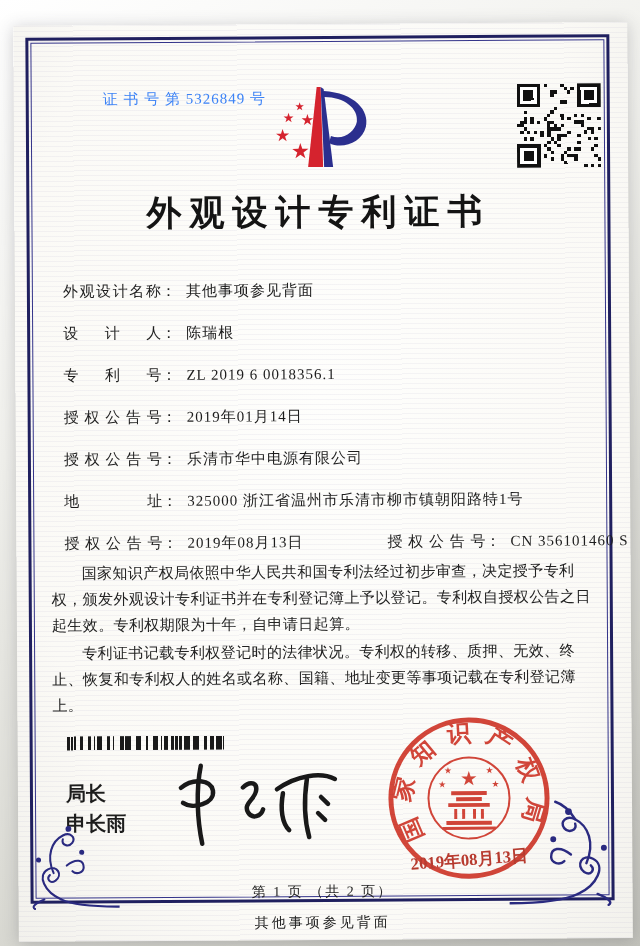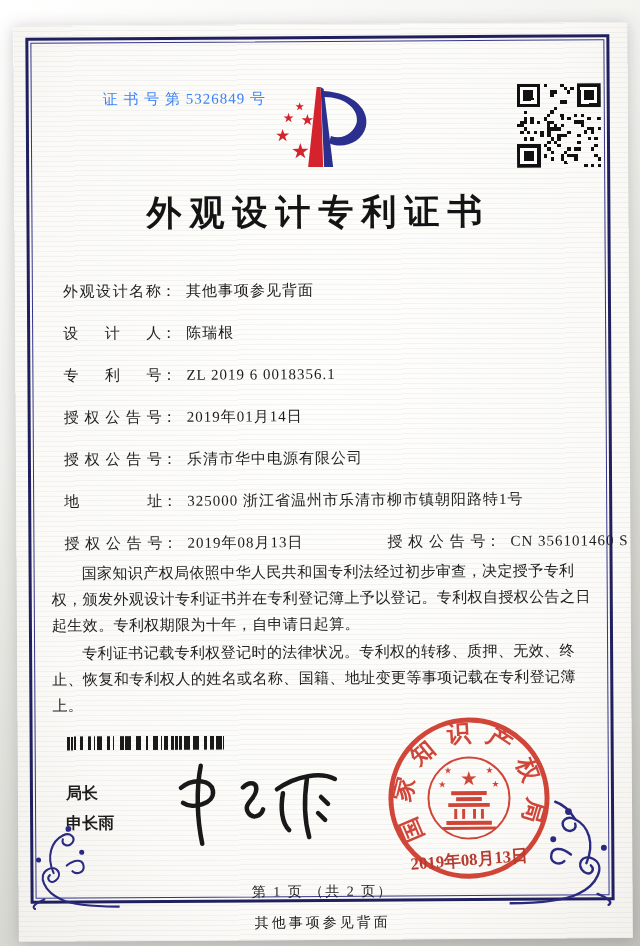--- a/index.html
+++ b/index.html
@@ -34,21 +34,21 @@
   }
   .fields { position:absolute; left:33px; top:242px; width:540px; }
   .frow { position:relative; height:20px; margin-bottom:22px; font-size:15px; white-space:nowrap; }
   .flabel { display:inline-block; width:98px; text-align:justify; text-align-last:justify; }
   .fcolon { display:inline-block; }
   .fvalue { display:inline-block; margin-left:10px; letter-spacing:1px; }
   .grant2 { position:absolute; left:323px; top:0; }
   .paras { position:absolute; left:20px; top:520px; width:548px; font-size:15px; line-height:26px; color:#222; }
   .paras p { text-indent:2em; margin-bottom:2px; letter-spacing:0.4px; }
   .barcode { position:absolute; left:34px; top:696px; width:162px; height:14px; }
-  .signer { position:absolute; left:33px; top:738px; font-size:16px; font-weight:600; line-height:30px; }
+  .signer { position:absolute; left:33px; top:738px; font-size:20px; font-weight:600; line-height:30px; }
   .signature { position:absolute; left:132px; top:718px; width:180px; height:92px; }
   .seal { position:absolute; left:352px; top:676px; width:168px; height:168px; mix-blend-mode:multiply; opacity:0.95; }
   .page-footer { position:absolute; left:0; top:844px; width:100%; text-align:center; font-size:14px; letter-spacing:2px; }
   .flourish { position:absolute; pointer-events:none; }
   .flourish.fl-left  { left:-8px;  bottom:-12px; width:94px;  height:94px; }
   .flourish.fl-right { right:-8px; bottom:-12px; width:110px; height:110px; transform:scaleX(-1); }
   .back-note { position:absolute; left:0; top:914px; width:100%; text-align:center; font-size:14px; letter-spacing:3px; color:#222; }
 </style>
 </head>
 <body>

